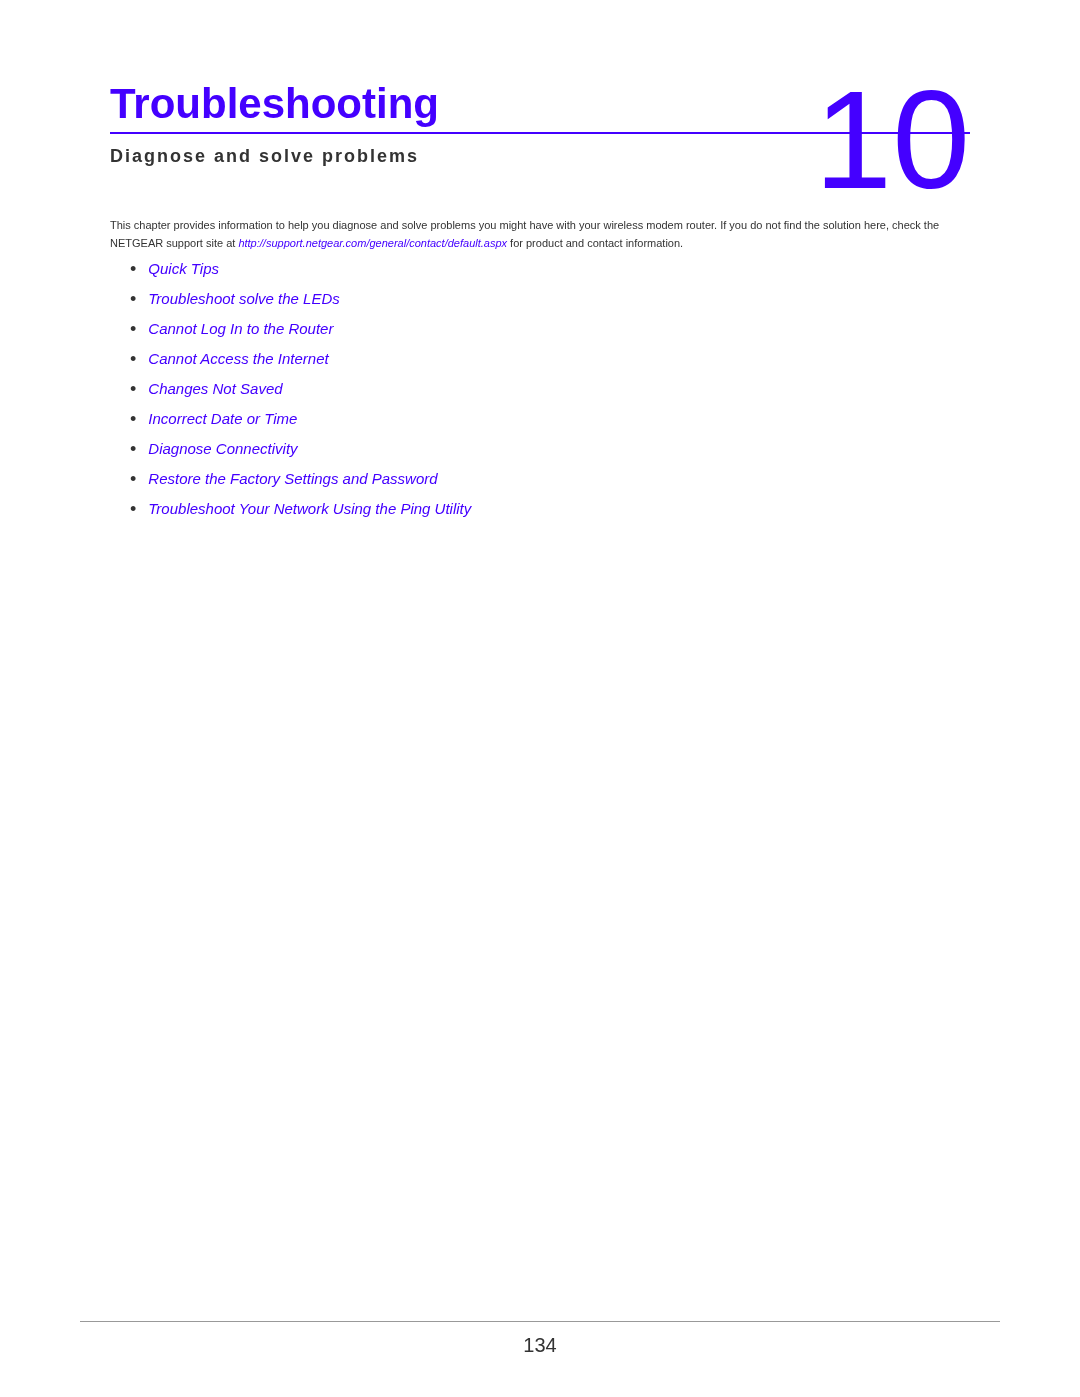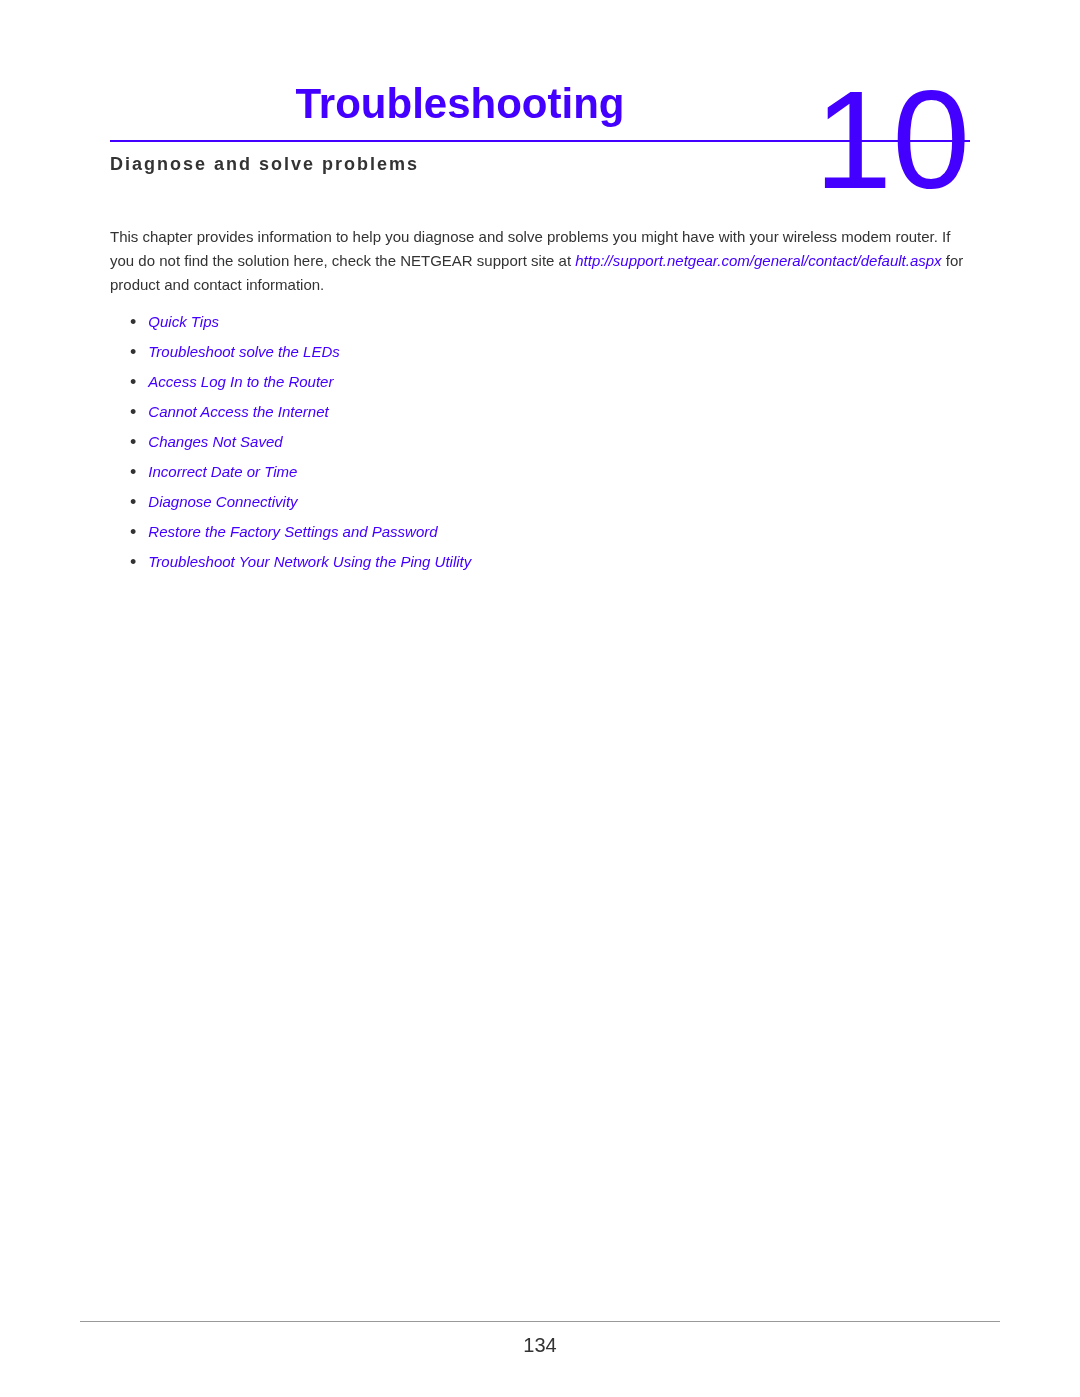--- a/index.html
+++ b/index.html
@@ -36,46 +36,45 @@
       font-size: 140px;
       font-weight: normal;
       color: #4400ff;
       line-height: 1;
     }
 
     .chapter-title {
       font-size: 42px;
       font-weight: bold;
       color: #4400ff;
-      margin-bottom: 12px;
+      margin-bottom: 4px;
       padding-right: 160px;
-      text-align: center;
     }
 
     .title-underline {
       border: none;
       border-top: 2px solid #4400ff;
       margin-bottom: 12px;
       margin-right: 0;
       width: 100%;
     }
 
     .subtitle {
       font-size: 18px;
       font-weight: bold;
       color: #333333;
       letter-spacing: 2px;
       margin-bottom: 50px;
     }
 
     .intro-text {
-      font-size: 15px;
+      font-size: 11px;
       color: #333333;
       line-height: 1.6;
-      margin-bottom: 16px;
+      margin-bottom: 8px;
     }
 
     .intro-text a {
       color: #4400ff;
       text-decoration: none;
       font-style: italic;
     }
 
     .sections-intro {
       font-size: 15px;
@@ -155,21 +154,21 @@
   <li>
         <span class="bullet">•</span>
         <a class="toc-link" href="#">Quick Tips</a>
       </li>
       <li>
         <span class="bullet">•</span>
         <a class="toc-link" href="#">Troubleshoot solve the LEDs</a>
       </li>
       <li>
         <span class="bullet">•</span>
-        <a class="toc-link" href="#">Access Log In to the Router</a>
+        <a class="toc-link" href="#">Cannot Log In to the Router</a>
       </li>
       <li>
         <span class="bullet">•</span>
         <a class="toc-link" href="#">Cannot Access the Internet</a>
       </li>
       <li>
         <span class="bullet">•</span>
         <a class="toc-link" href="#">Changes Not Saved</a>
       </li>
       <li>

